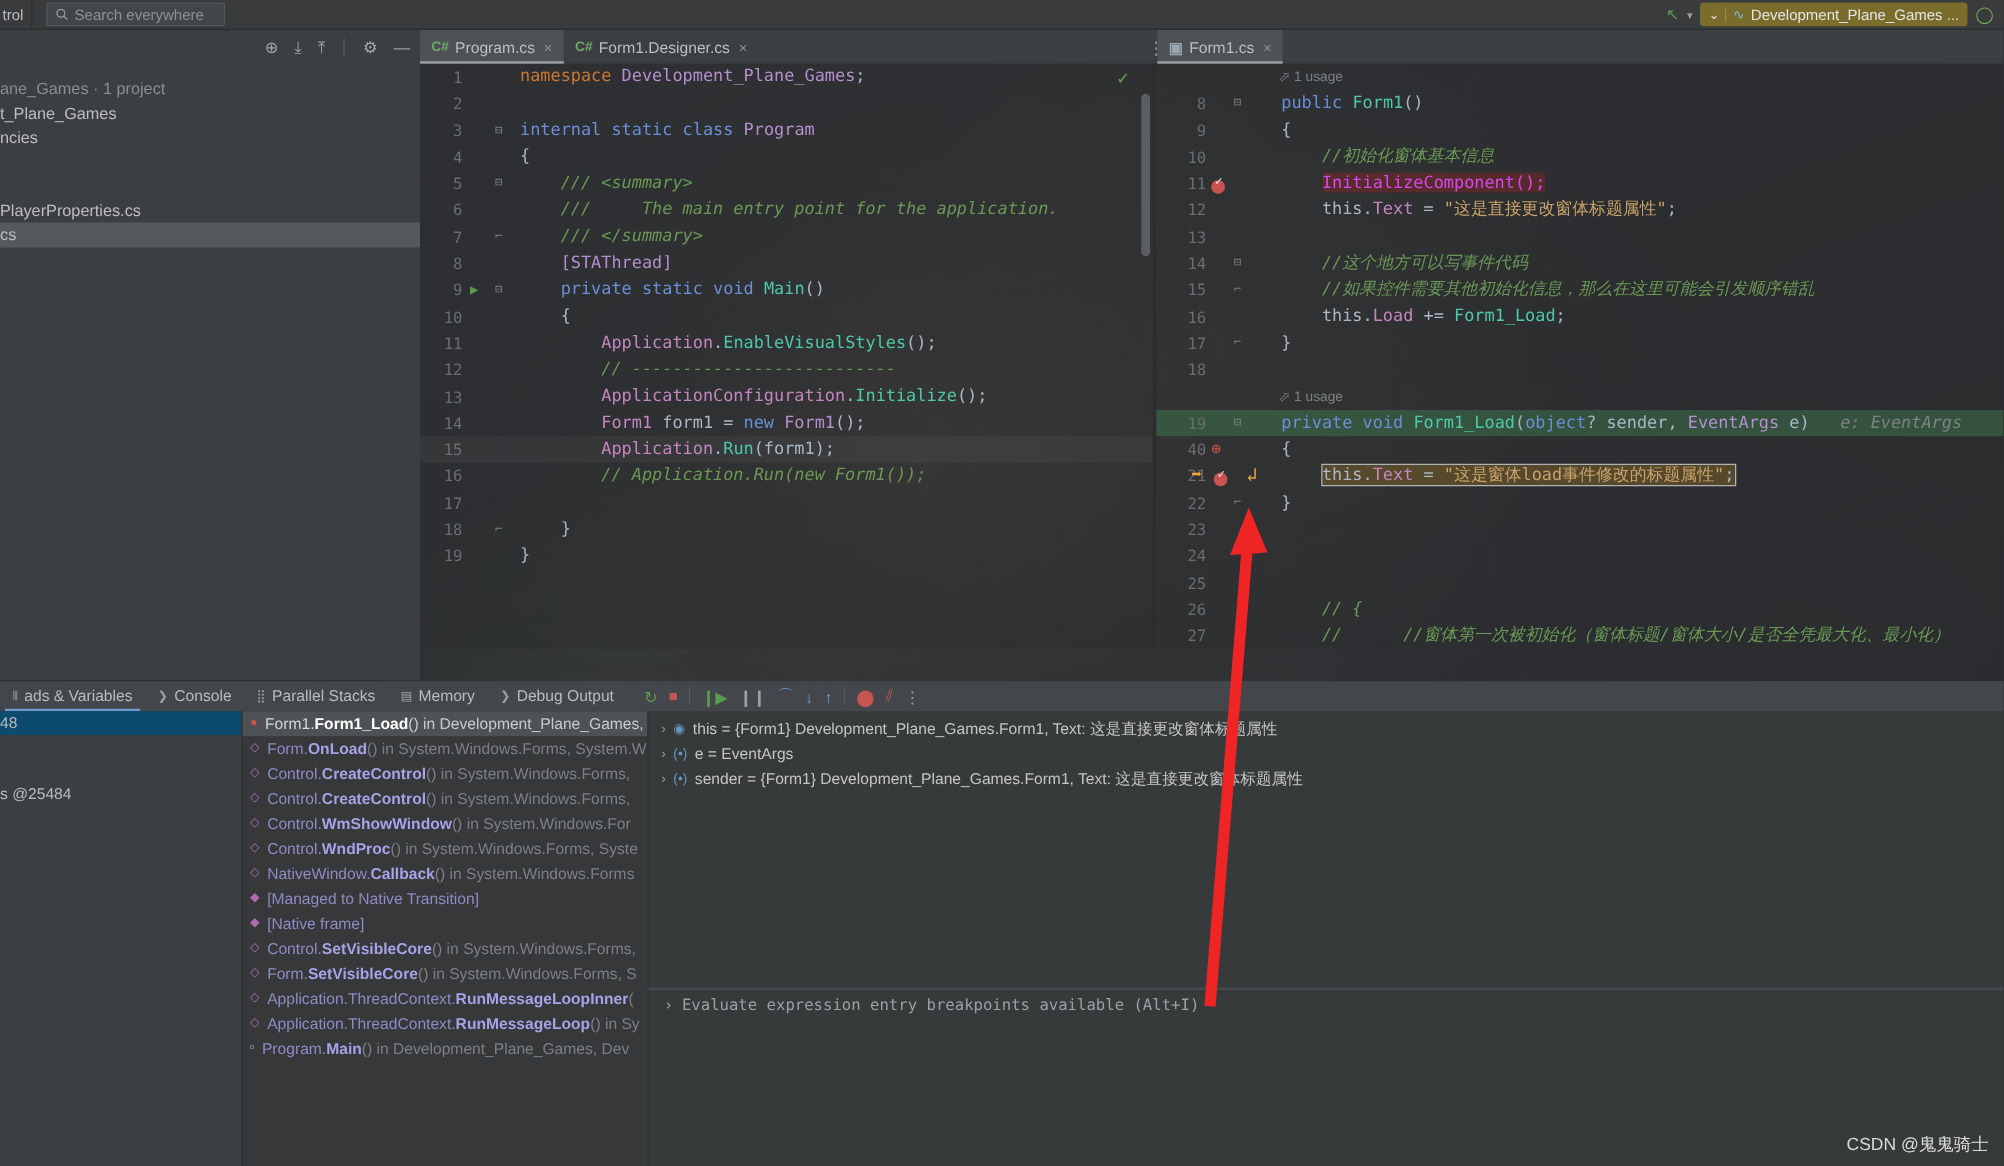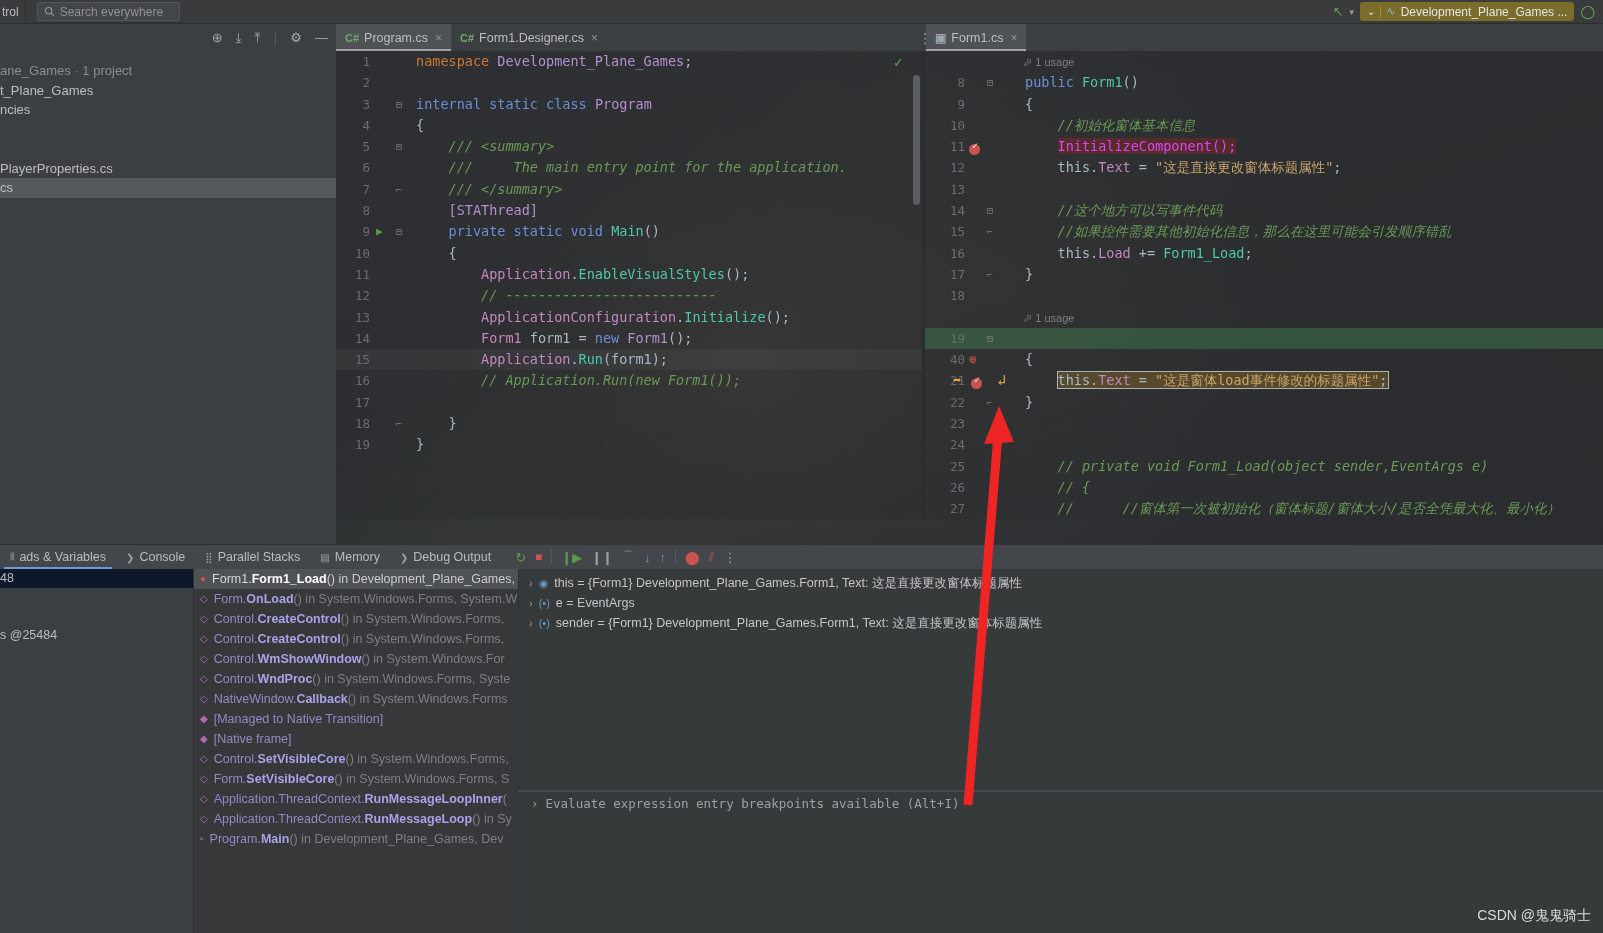--- a/index.html
+++ b/index.html
@@ -153,21 +153,21 @@
     content: ""; position: absolute; left: 4px; right: 4px; bottom: 0; height: 2px; background: #6b9bd2;
   }
   .dbg-actions { display: flex; align-items: center; gap: 9px; margin-left: 14px; }
   .act { font-size: 13px; color: #9aa0a4; }
   .vdiv { width: 1px; height: 14px; background: #56595c; }
 
   .threads-col {
     position: absolute; left: 0; top: 24px; width: 193px; bottom: 0; background: #3c3f41;
   }
   .thread-row { height: 19px; line-height: 19px; color: #b9bcbf; font-size: 12.5px; }
-  .thread-row.sel { background: #0f172a; }
+  .thread-row.sel { background: #0c4a6e; }
 
   .stack-col {
     position: absolute; left: 193px; top: 24px; width: 325px; bottom: 0;
     background: rgba(46,48,50,0.45); border-left: 1px solid #2f3234; overflow: hidden;
   }
   .stk {
     height: 20px; line-height: 20px; font-size: 12.5px; color: #8f8bc4;
     display: flex; align-items: center; gap: 6px; padding-left: 6px; white-space: nowrap;
   }
   .stk.sel { background: #4e5255; color: #d6d8da; }
@@ -347,27 +347,27 @@
             <div class="ln"><span class="num">10</span><span class="txt">    <span class="cm">//初始化窗体基本信息</span></span></div>
             <div class="ln"><span class="num">11</span><span class="gm" style="left: 44px; top: 5px;"><span class="bp-dot bp-chk"></span></span><span class="txt">    <span class="err-bg" style="color:#d946ef">InitializeComponent();</span></span></div>
             <div class="ln"><span class="num">12</span><span class="txt">    <span class="nm">this</span>.<span class="pl">Text</span> = <span class="st">"这是直接更改窗体标题属性"</span>;</span></div>
             <div class="ln"><span class="num">13</span><span class="txt"></span></div>
             <div class="ln"><span class="num">14</span><span class="gm fold" style="left: 62px;">⊟</span><span class="txt">    <span class="cm">//这个地方可以写事件代码</span></span></div>
             <div class="ln"><span class="num">15</span><span class="gm fold" style="left: 62px;">⌐</span><span class="txt">    <span class="cm">//如果控件需要其他初始化信息，那么在这里可能会引发顺序错乱</span></span></div>
             <div class="ln"><span class="num">16</span><span class="txt">    <span class="nm">this</span>.<span class="pl">Load</span> += <span class="fn">Form1_Load</span>;</span></div>
             <div class="ln"><span class="num">17</span><span class="gm fold" style="left: 62px;">⌐</span><span class="txt">}</span></div>
             <div class="ln"><span class="num">18</span><span class="txt"></span></div>
             <div class="ln"><span class="txt" style="left: 98px;"><span class="usage">⬀ 1 usage</span></span></div>
-            <div class="ln line-exec"><span class="num">19</span><span class="gm fold" style="left: 62px;">⊟</span></div>
+            <div class="ln line-exec"><span class="num">19</span><span class="gm fold" style="left: 62px;">⊟</span><span class="txt"><span class="kb">private</span> <span class="kb">void</span> <span class="fn">Form1_Load</span>(<span class="kb">object</span>? sender, <span class="ty">EventArgs</span> e)   <span class="hint">e: EventArgs</span></span></div>
             <div class="ln"><span class="num">40</span><span class="gm" style="left: 44px; color: rgb(199, 84, 80); font-size: 13px;">⊕</span><span class="txt">{</span></div>
             <div class="ln"><span class="num">21</span><span class="gm arrow-y" style="left: 28px;">➡</span><span class="gm" style="left: 46px; top: 5px;"><span class="bp-dot bp-chk"></span></span><span class="gm ret-arrow" style="left: 72px;">↲</span><span class="txt">    <span class="bp-stmt"><span class="nm">this</span>.<span class="pl">Text</span> = <span class="st">"这是窗体load事件修改的标题属性"</span>;</span></span></div>
             <div class="ln"><span class="num">22</span><span class="gm fold" style="left: 62px;">⌐</span><span class="txt">}</span></div>
             <div class="ln"><span class="num">23</span><span class="txt"></span></div>
             <div class="ln"><span class="num">24</span><span class="txt"></span></div>
-            <div class="ln"><span class="num">25</span><span class="txt">    <span class="cm">// private void Form1_Load(object sender,EventArgs e)</span></span></div>
+            <div class="ln"><span class="num">25</span></div>
             <div class="ln"><span class="num">26</span><span class="txt">    <span class="cm">// {</span></span></div>
             <div class="ln"><span class="num">27</span><span class="txt">    <span class="cm">//      //窗体第一次被初始化（窗体标题/窗体大小/是否全凭最大化、最小化）</span></span></div>
           </div>
       </div>
     </div>
 
     <div class="crumbs" id="crumbs-left" style="left:8px">
         <span class="crumb">
           <span class="cb-ico" style="color: rgb(110, 168, 110);">▣</span>
           <span>Development_Plane_Games</span>

